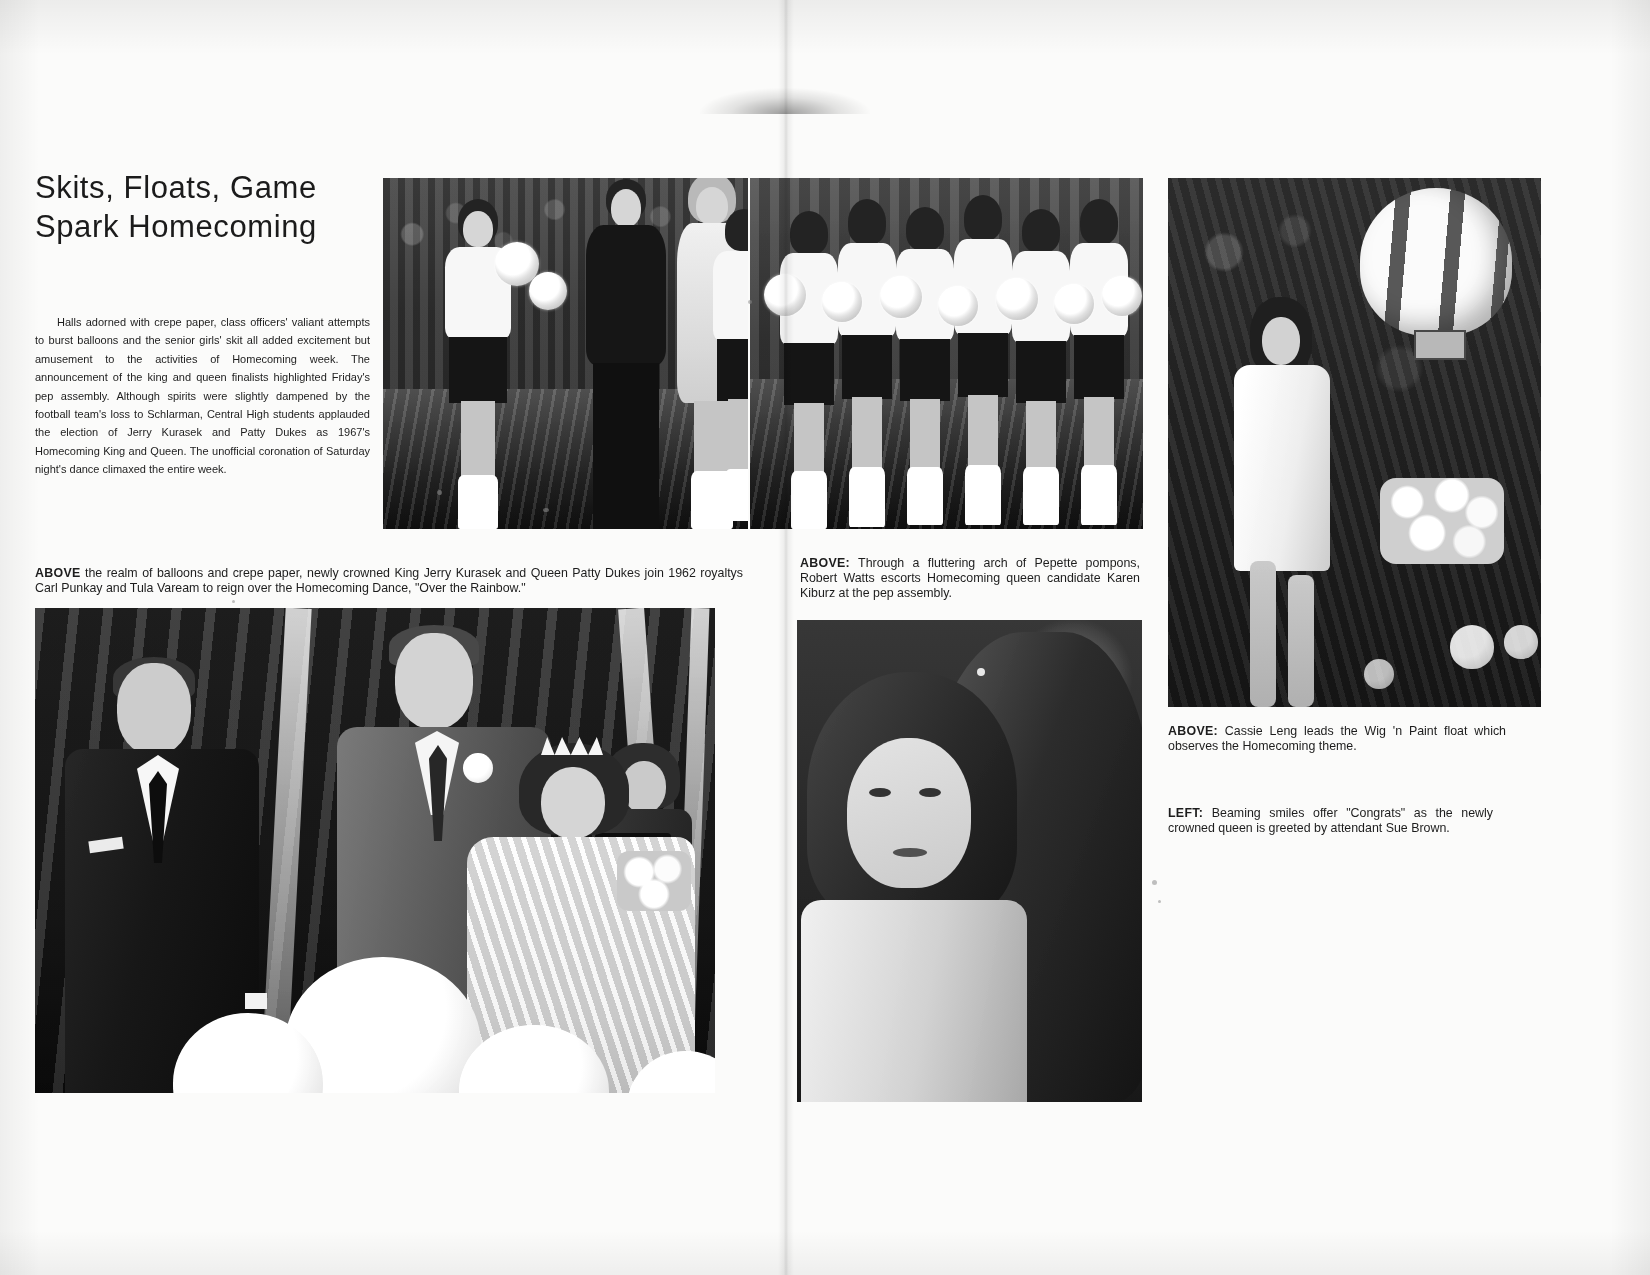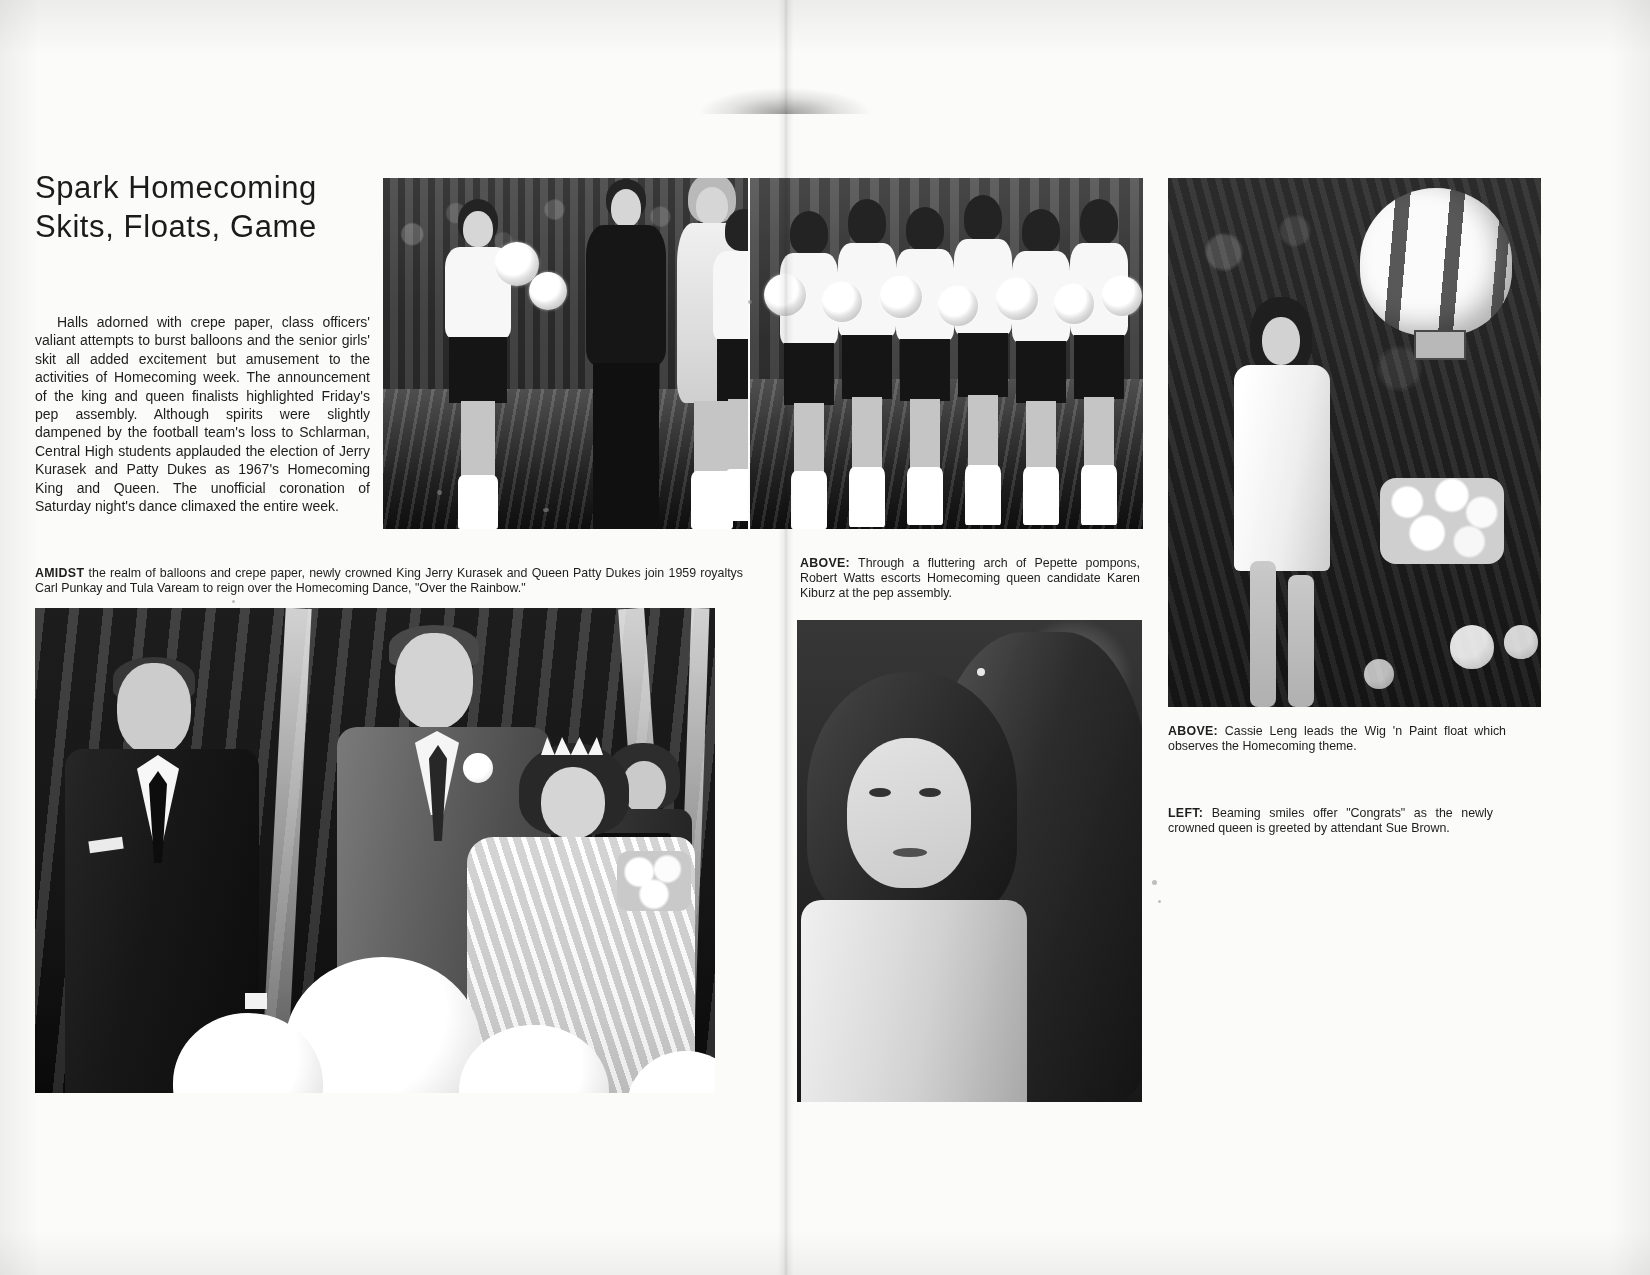--- a/index.html
+++ b/index.html
@@ -67,21 +67,21 @@
     color: #1b1b1b;
     font-weight: 400;
   }
   #headline div { white-space: nowrap; }
 
   #lead {
     position: absolute;
     left: 35px;
     top: 313px;
     width: 335px;
-    font-size: 14px;
+    font-size: 11px;
     line-height: 18.4px;
     text-align: justify;
     color: #1d1d1d;
   }
   #lead .indent { display: inline-block; width: 22px; }
 
   
   .caption {
     position: absolute;
     font-size: 12.4px;
@@ -410,22 +410,22 @@
     border-radius: 14px 10px 0 0;
   }
   .speck { position:absolute; border-radius:50%; background:#8d8d8d; opacity:.55; }
 </style>
 </head>
 <body>
 
 <div id="page">
 
   <div id="headline">
+    <div>Skits, Floats, Game</div>
     <div>Spark Homecoming</div>
-    <div>Skits, Floats, Game</div>
   </div>
 
   <div id="lead"><span class="indent"></span><span>Halls adorned with crepe paper, class officers' valiant attempts to burst balloons and the senior girls' skit all added excitement but amusement to the activities of Homecoming week. The announcement of the king and queen finalists highlighted Friday's pep assembly. Although spirits were slightly dampened by the football team's loss to Schlarman, Central High students applauded the election of Jerry Kurasek and Patty Dukes as 1967's Homecoming King and Queen. The unofficial coronation of Saturday night's dance climaxed the entire week.</span></div>
 
   <div class="photo" id="photo-court-left">
     <div class="crowd"></div>
     <div class="floor" style="height:140px"></div>
 
     <div class="figure" style="left:58px; height:330px; width:74px">
       <div class="hair" style="top:0; width:40px; height:44px"></div>
@@ -532,21 +532,21 @@
       <div class="face"></div>
       <div class="coat"></div>
       <div class="legL"></div>
       <div class="legR"></div>
     </div>
     <div class="balloon-white" style="left:282px; bottom:38px; width:44px; height:44px; opacity:.85"></div>
     <div class="balloon-white" style="left:336px; bottom:48px; width:34px; height:34px; opacity:.8"></div>
     <div class="balloon-white" style="left:196px; bottom:18px; width:30px; height:30px; opacity:.7"></div>
   </div>
 
-  <div class="caption" id="cap-amidst"><b>AMIDST</b><span> the realm of balloons and crepe paper, newly crowned King Jerry Kurasek and Queen Patty Dukes join 1959 royaltys Carl Punkay and Tula Vaream to reign over the Homecoming Dance, "Over the Rainbow."</span></div>
+  <div class="caption" id="cap-amidst"><b>ABOVE</b><span> the realm of balloons and crepe paper, newly crowned King Jerry Kurasek and Queen Patty Dukes join 1962 royaltys Carl Punkay and Tula Vaream to reign over the Homecoming Dance, "Over the Rainbow."</span></div>
 
   <div class="caption" id="cap-above-float"><b>ABOVE:</b><span> Cassie Leng leads the Wig 'n Paint float which observes the Homecoming theme.</span></div>
 
   <div class="caption" id="cap-above-pompons"><b>ABOVE:</b><span> Through a fluttering arch of Pepette pompons, Robert Watts escorts Homecoming queen candidate Karen Kiburz at the pep assembly.</span></div>
 
   <div class="caption" id="cap-left-smiles"><b>LEFT:</b><span> Beaming smiles offer "Congrats" as the newly crowned queen is greeted by attendant Sue Brown.</span></div>
 
   <div class="photo" id="photo-dance">
     <div class="backdrop"></div>
     <div class="streamer" style="left:238px; transform:rotate(3deg)"></div>

